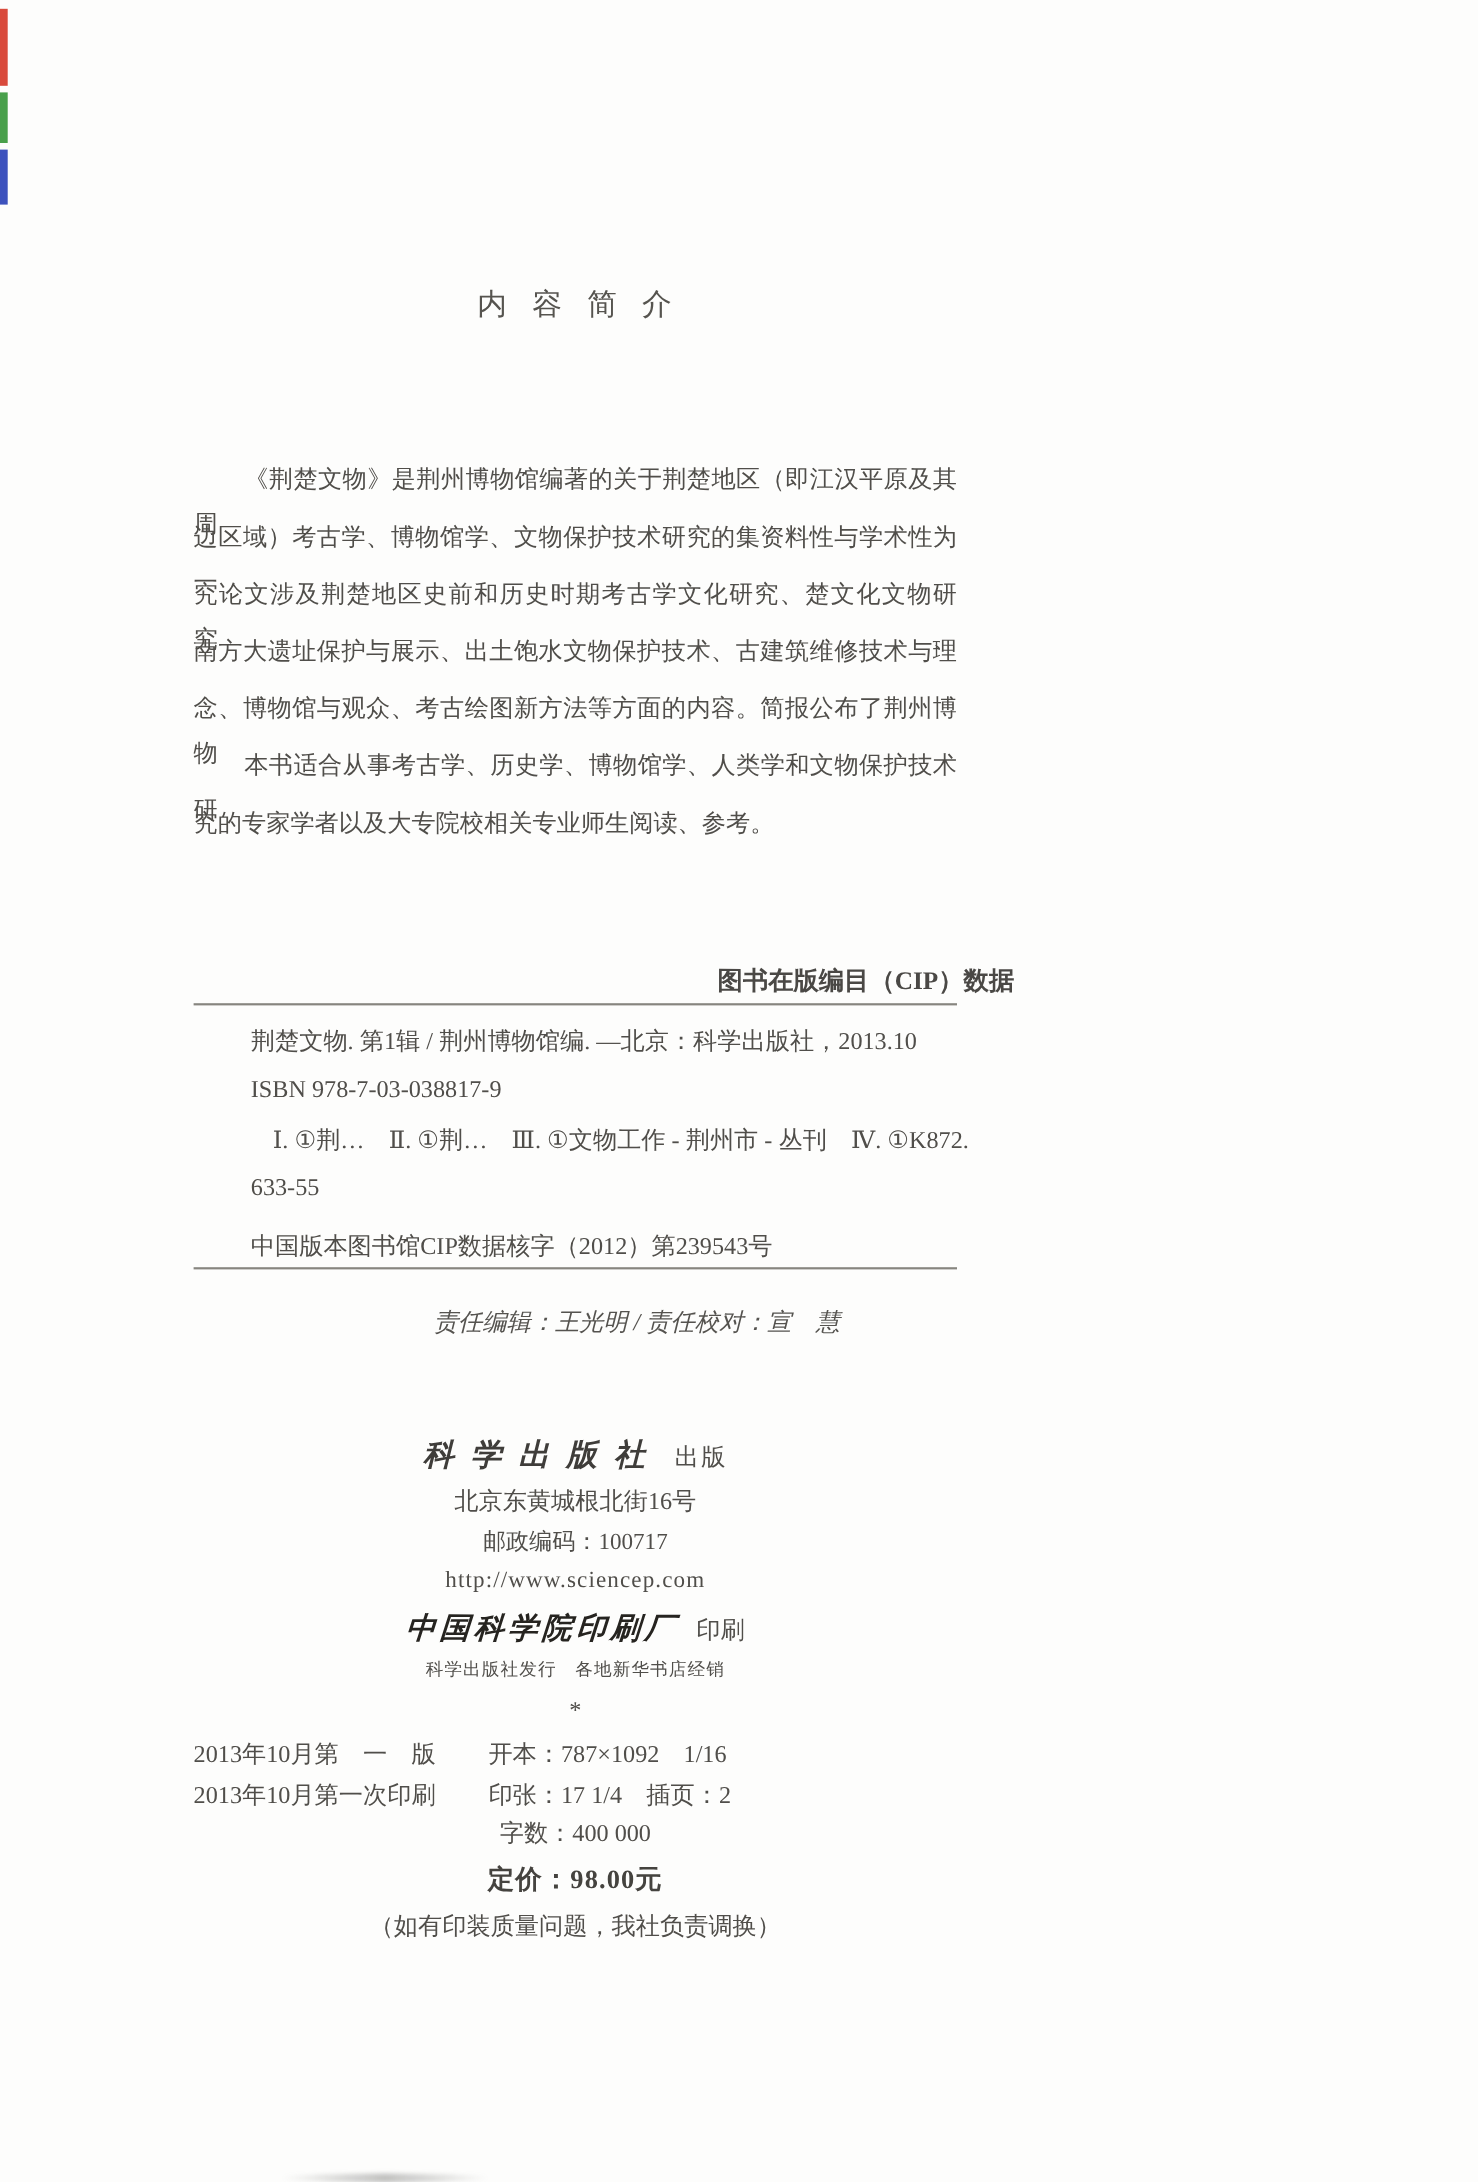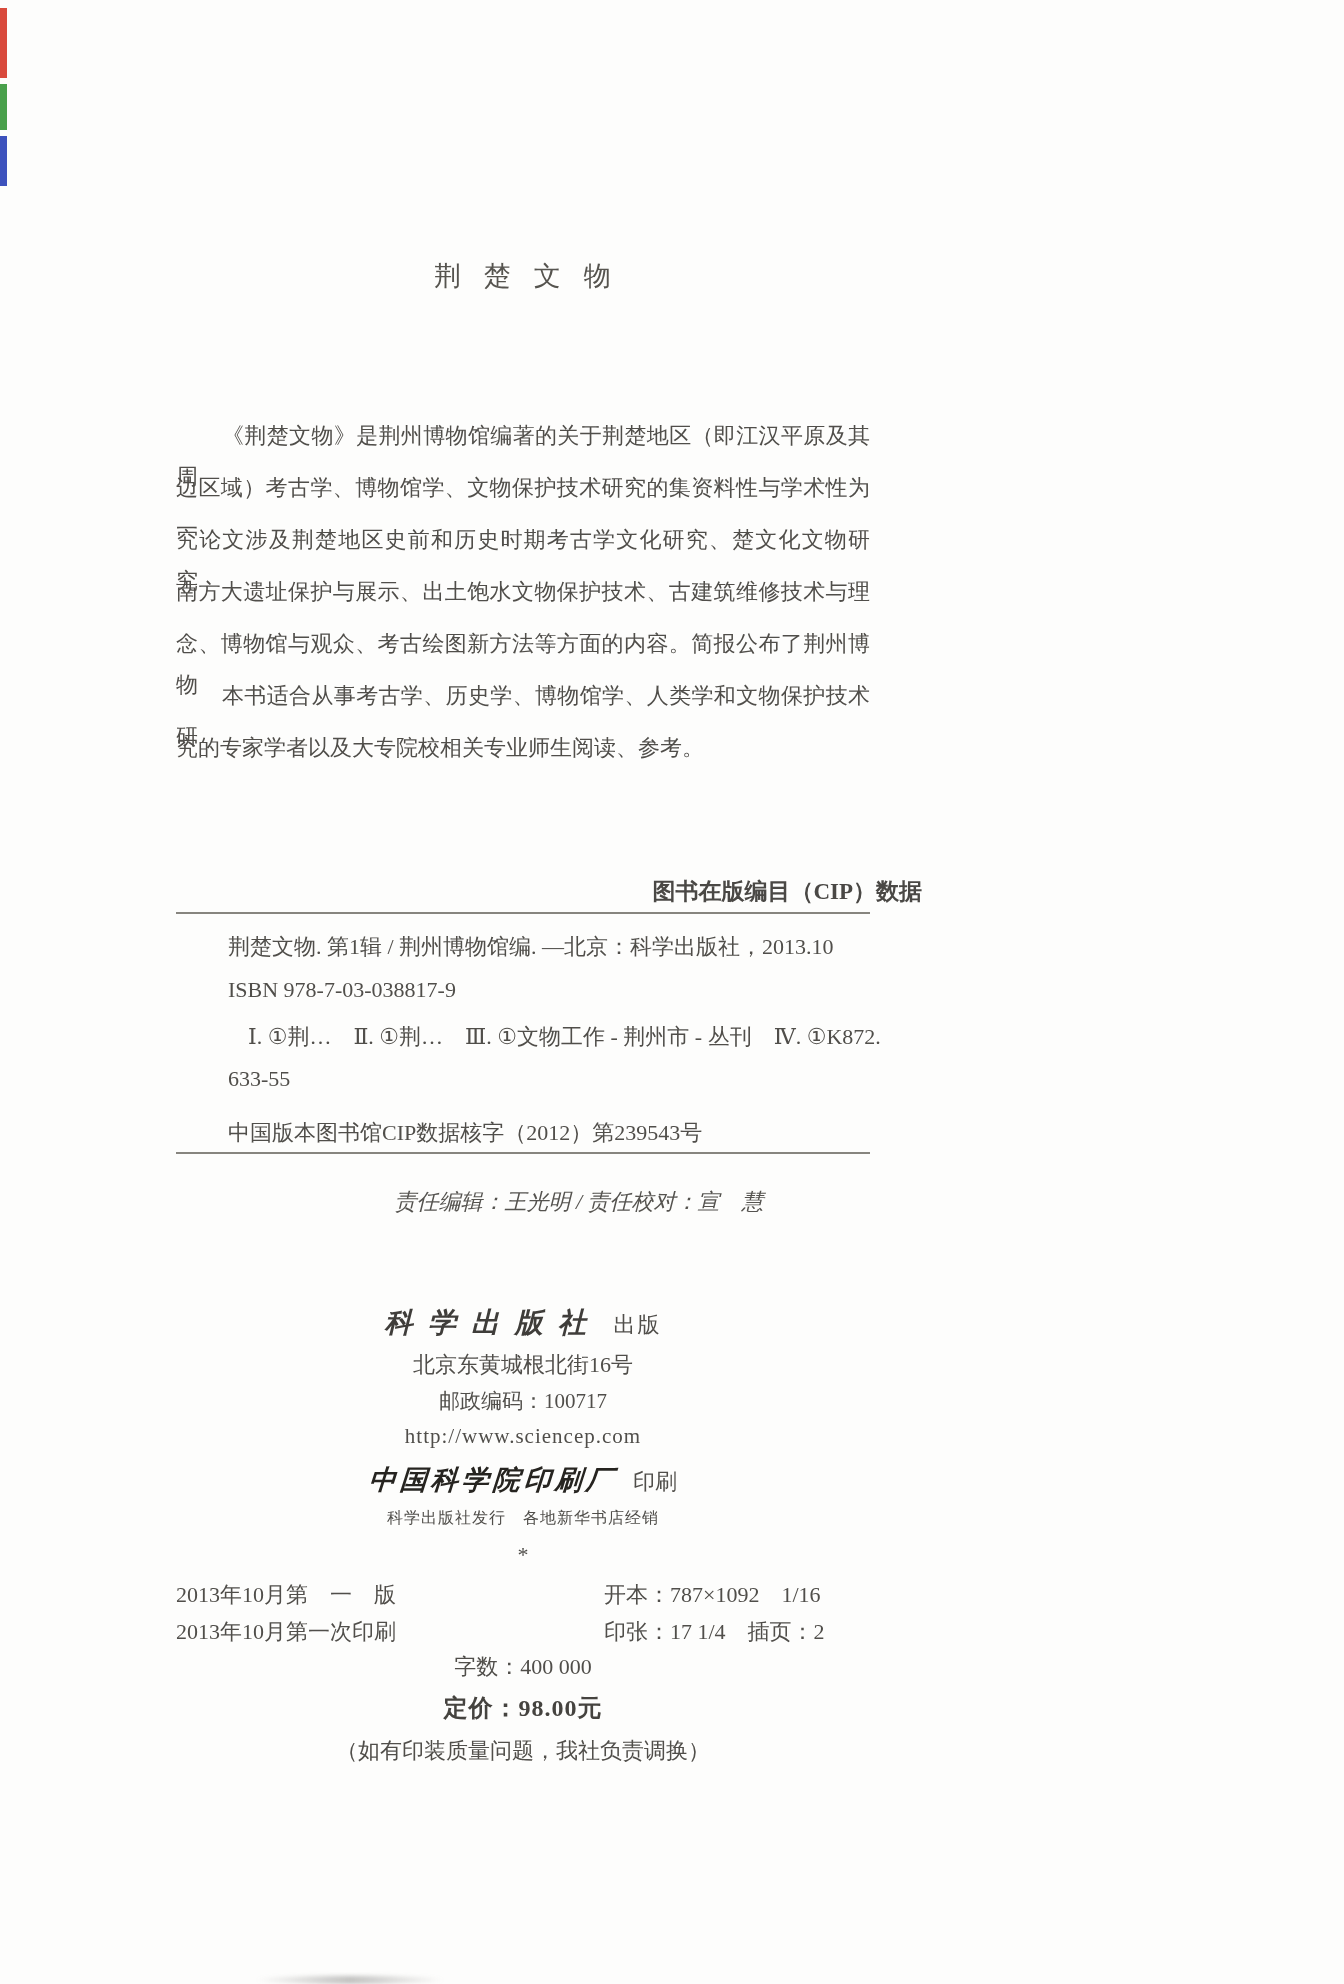--- a/index.html
+++ b/index.html
@@ -103,21 +103,21 @@
     transform: skewX(-4deg);
     display: inline-block;
   }
   .printer-action { font-size: 22px; margin-left: 12px; }
 
   .distribution { top: 1508px; font-size: 16px; letter-spacing: 1px; }
   .star { top: 1542px; font-size: 22px; }
 
   .colophon-row {
     display: flex;
-    justify-content: space-between;
+    justify-content: flex-start;
     font-size: 22px;
     color: #504e4a;
   }
   .colophon-row .col-left  { width: 268px; text-align: left; }
   .colophon-row .col-right { width: 266px; text-align: left; }
   .row-edition { top: 1580px; }
   .row-print   { top: 1617px; }
   .word-count  { top: 1652px; font-size: 22px; }
   .price {
     top: 1692px;
@@ -140,21 +140,21 @@
 </style>
 </head>
 <body>
 
 <div class="page">
 
   <div class="edge-mark mark-red" style="background:#d94a3c"></div>
   <div class="edge-mark mark-green" style="background:#49a04b"></div>
   <div class="edge-mark mark-blue" style="background:#3d52bd"></div>
 
-  <div class="content abs section-title">荆楚文物</div>
+  <div class="content abs section-title">内容简介</div>
 
   <div class="content abs intro">
     <div class="line indent">《荆楚文物》是荆州博物馆编著的关于荆楚地区（即江汉平原及其周</div>
     <div class="line">边区域）考古学、博物馆学、文物保护技术研究的集资料性与学术性为一</div>
     <div class="line">究论文涉及荆楚地区史前和历史时期考古学文化研究、楚文化文物研究、</div>
     <div class="line">南方大遗址保护与展示、出土饱水文物保护技术、古建筑维修技术与理</div>
     <div class="line">念、博物馆与观众、考古绘图新方法等方面的内容。简报公布了荆州博物</div>
     <div class="line indent">本书适合从事考古学、历史学、博物馆学、人类学和文物保护技术研</div>
     <div class="line short">究的专家学者以及大专院校相关专业师生阅读、参考。</div>
   </div>

